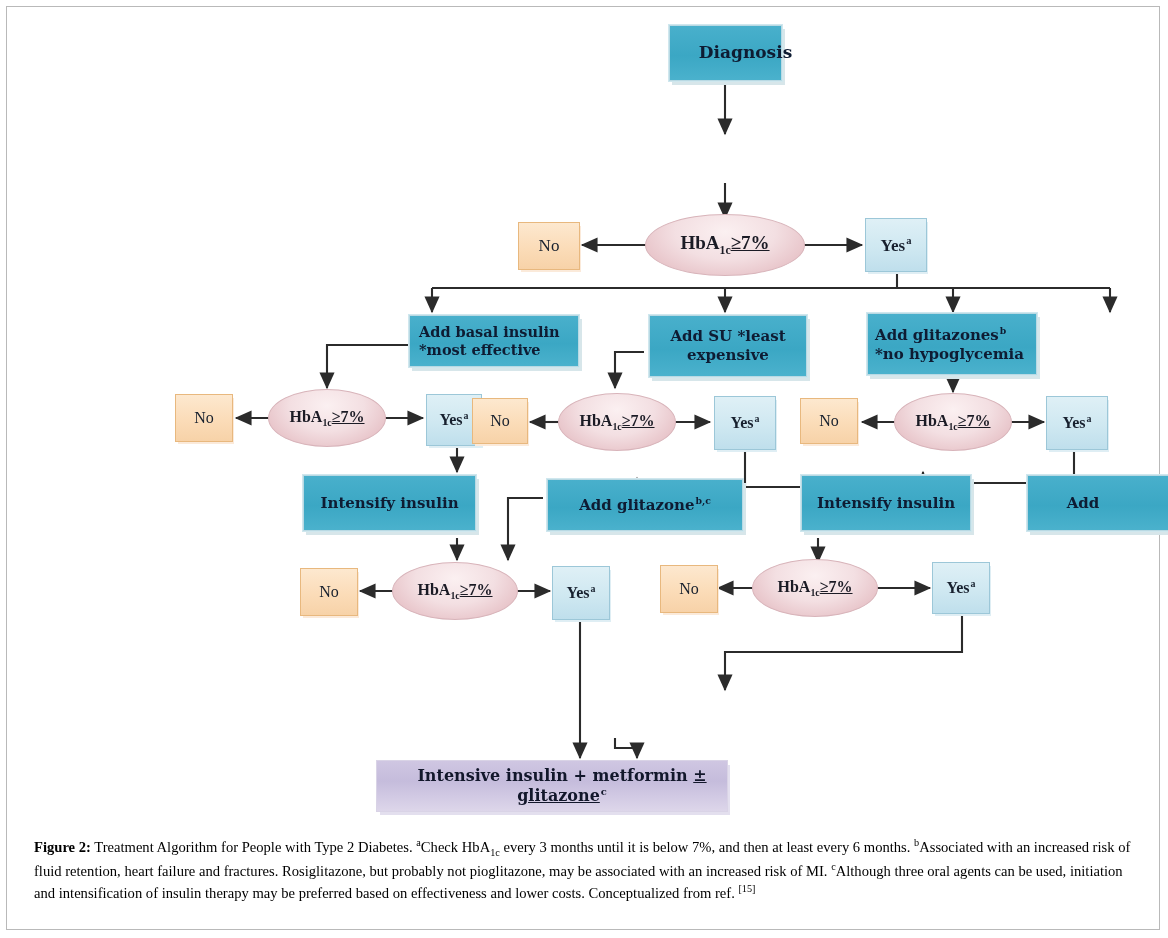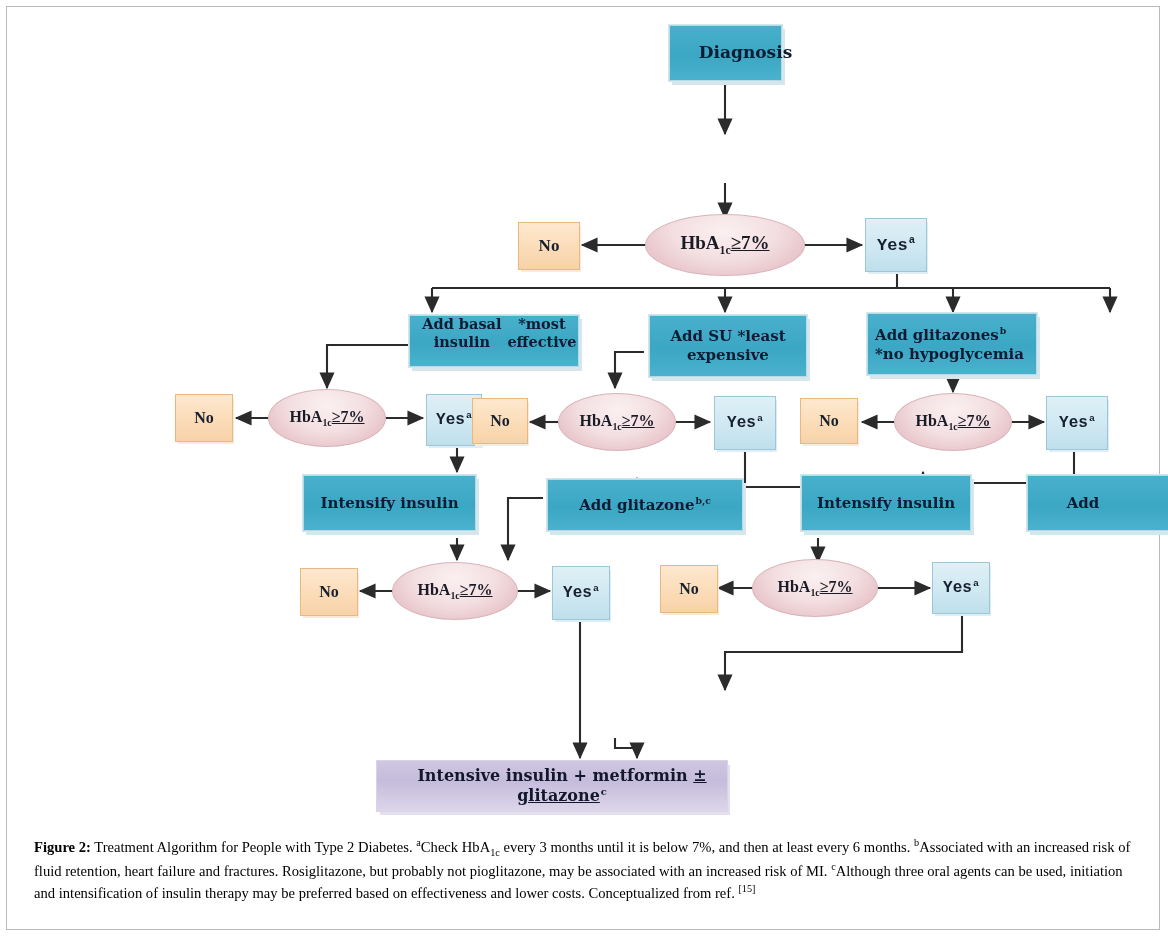--- a/index.html
+++ b/index.html
@@ -14,24 +14,24 @@
         border:1px solid #cfe7ee;box-shadow:3px 4px 0 -1px #d7e6ea, 0 0 0 1px #b9d9e3 inset;
         font-family:"DejaVu Serif",serif;font-weight:600;color:#0e1c33;}
   .lilac{background:linear-gradient(180deg,#cfc6e2 0%,#c5bcdc 40%,#ddd6ea 100%);
         border:1px solid #d9d3e6;box-shadow:3px 4px 0 -1px #e3dfee;
         font-family:"DejaVu Serif",serif;font-weight:600;color:#12172b;}
   .ellipse{border-radius:50%;
         background:radial-gradient(ellipse at 50% 28%,#fbf0f1 0%,#f3dfe2 45%,#e7c3c8 80%,#dfb6bd 100%);
         border:1px solid #d8b4ba;font-family:"Liberation Serif",serif;font-weight:700;color:#1b1b25;}
   .yes{background:linear-gradient(180deg,#dff0f6 0%,#cfe8f1 55%,#bfdfec 100%);
         border:1px solid #9cc7d8;box-shadow:2px 3px 0 -1px #dfeef4;
-        font-family:Liberation Mono, monospace;font-weight:700;color:#17202e;text-align:center;}
+        font-family:Liberation Serif, serif;font-weight:700;color:#17202e;text-align:center;}
   .no{background:linear-gradient(180deg,#fde8cf 0%,#fbdcb8 55%,#f7d2a8 100%);
         border:1px solid #e8b87e;box-shadow:2px 3px 0 -1px #fbeada;
-        font-family:"Liberation Serif",serif;font-weight:700;color:#17202e;}
+        font-family:"Liberation Serif",serif;font-weight:400;color:#17202e;}
   .node sup{font-size:.62em;font-weight:600;vertical-align:super;margin-left:1px;}
   .lines{position:absolute;left:0;top:0;width:1168px;height:830px;pointer-events:none;}
   
   #caption{position:absolute;left:34px;top:836px;width:1104px;
            font-family:Liberation Serif, serif;font-size:14.6px;line-height:1.42;color:#000000;}
   #caption b{font-weight:bold;}
   #caption sup{font-size:.7em;vertical-align:super;}
   #caption sub{font-size:.7em;vertical-align:sub;}
   .u{text-decoration:underline;}
 </style>
@@ -120,21 +120,21 @@
   <div class="node ellipse" style="left:645px;top:214px;width:160px;height:62px;font-size:19px;">
     <span><span>HbA</span><sub style="font-size:.62em">1c</sub><span class="u">≥7%</span></span>
   </div>
   <div class="node no" style="left:518px;top:222px;width:62px;height:48px;font-size:17px;">
     <span>No</span>
   </div>
   <div class="node yes" style="left:865px;top:218px;width:62px;height:54px;font-size:17px;">
     <span><span>Yes</span><sup>a</sup></span>
   </div>
 
-  <div class="node teal" style="left:408px;top:314px;width:172px;height:54px;font-size:14.5px;flex-direction:row;align-items:flex-start;padding-left:10px;justify-content:center;">
+  <div class="node teal" style="left:408px;top:314px;width:172px;height:54px;font-size:14.5px;flex-direction:column;align-items:flex-start;padding-left:10px;justify-content:center;">
     <span>Add basal insulin</span>
     <span>*most effective</span>
   </div>
 
   <div class="node teal" style="left:866px;top:312px;width:172px;height:64px;font-size:15px;flex-direction:column;align-items:flex-start;padding-left:8px;justify-content:center;">
     <span><span>Add glitazones</span><sup>b</sup></span>
     <span>*no hypoglycemia</span>
   </div>
 
   <div class="node teal" style="left:648px;top:314px;width:160px;height:64px;font-size:15px;flex-direction:column;">

